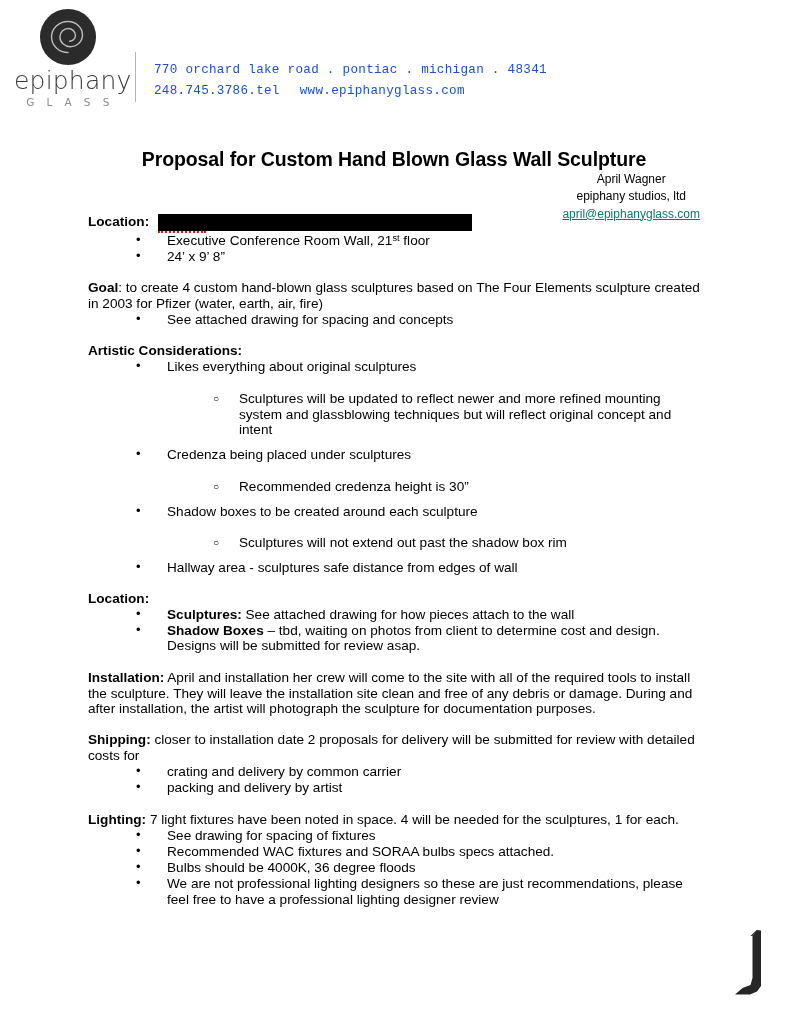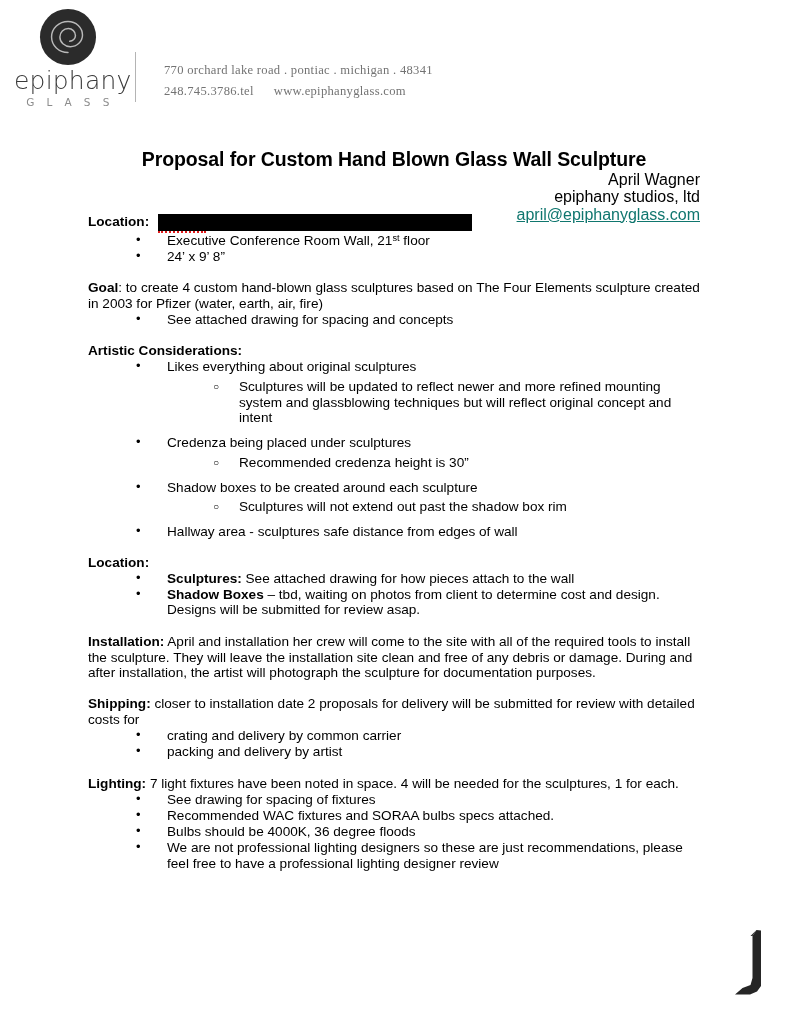--- a/index.html
+++ b/index.html
@@ -59,25 +59,25 @@
   .letterhead-divider {
     position: absolute;
     left: 135px;
     top: 52px;
     width: 1px;
     height: 50px;
     background: #b4b4b4;
   }
   .address-block {
     position: absolute;
-    left: 164px;
+    left: 154px;
     top: 60px;
-    font-family: Liberation Serif, serif;
+    font-family: Liberation Mono, monospace;
     font-size: 12.6px;
-    color: #737373;
+    color: #1d4ed8;
     line-height: 1.68;
     letter-spacing: 0.3px;
     white-space: nowrap;
   }
   .addr-tel { letter-spacing: 0.3px; }
   .addr-gap { display: inline-block; width: 20px; }
 
   
   .doc-title {
     position: absolute;
@@ -87,22 +87,22 @@
     text-align: center;
     padding-right: 0px;
     font-size: 19.5px;
     font-weight: bold;
     letter-spacing: -0.1px;
   }
   .contact-block {
     position: absolute;
     right: 88px;
     top: 171px;
-    text-align: right;
-    font-size: 16px;
+    text-align: center;
+    font-size: 12px;
     line-height: 17.3px;
   }
   .contact-email {
     color: #0f766e;
     text-decoration: underline;
     display: inline-block;
   }
 
   
   .body-content {
@@ -168,21 +168,21 @@
   ul.lvl1 > li::before {
     content: "\2022";
     position: absolute;
     left: 0;
     top: -1px;
     font-size: 13px;
     line-height: 16px;
   }
   ul.lvl2 {
     list-style: none;
-    margin: 4px 0 5px 0;
+    margin: 16px 0 5px 0;
     padding: 0 0 0 46px;
   }
   ul.lvl2 > li {
     position: relative;
     padding-left: 26px;
     font-size: 13.6px;
     line-height: 15.7px;
   }
   ul.lvl2 > li::before {
     content: "\25CB";

